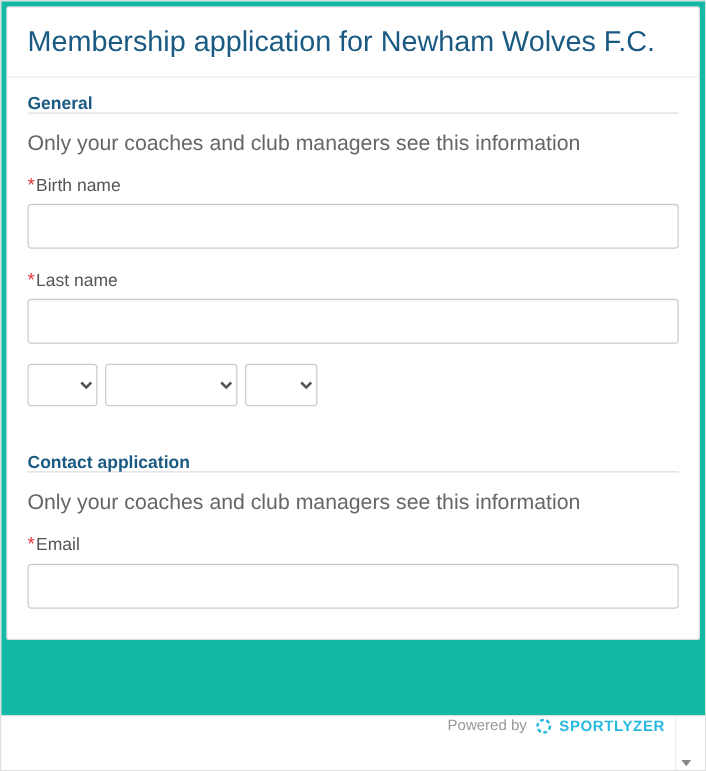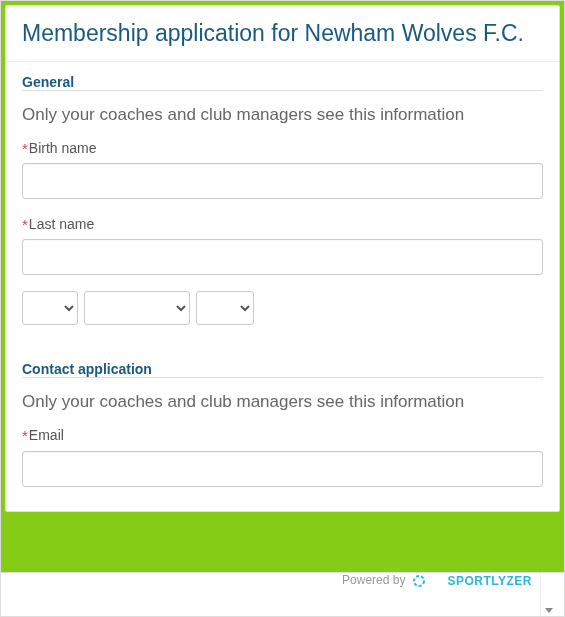--- a/index.html
+++ b/index.html
@@ -10,21 +10,21 @@
       font-size: 14px;
       color: #555;
       width: 565px;
       height: 617px;
       position: relative;
       border: 1px solid #ddd;
     }
     .scroll-area {
       height: 572px;
       overflow-y: scroll;
-      background: #84cc16;
+      background: #14b8a6;
     }
     .scroll-area::-webkit-scrollbar {
       width: 16px;
     }
     .scroll-area::-webkit-scrollbar-track {
       background: #f1f1f1;
     }
     .scroll-area::-webkit-scrollbar-thumb {
       background: #c1c1c1;
       border-radius: 2px;
@@ -128,21 +128,21 @@
       border-left: 1px solid #eee;
       margin-left: 8px;
       display: flex;
       align-items: flex-end;
       justify-content: center;
       padding-bottom: 2px;
     }
     .brand {
       display: flex;
       align-items: center;
-      gap: 20px;
+      gap: 4px;
       margin-left: 6px;
       color: #28b9df;
       font-weight: 700;
       letter-spacing: 0.5px;
       font-size: 12px;
     }
     .brand-icon {
       width: 16px; height: 16px;
       display: inline-flex;
       align-items: center;

